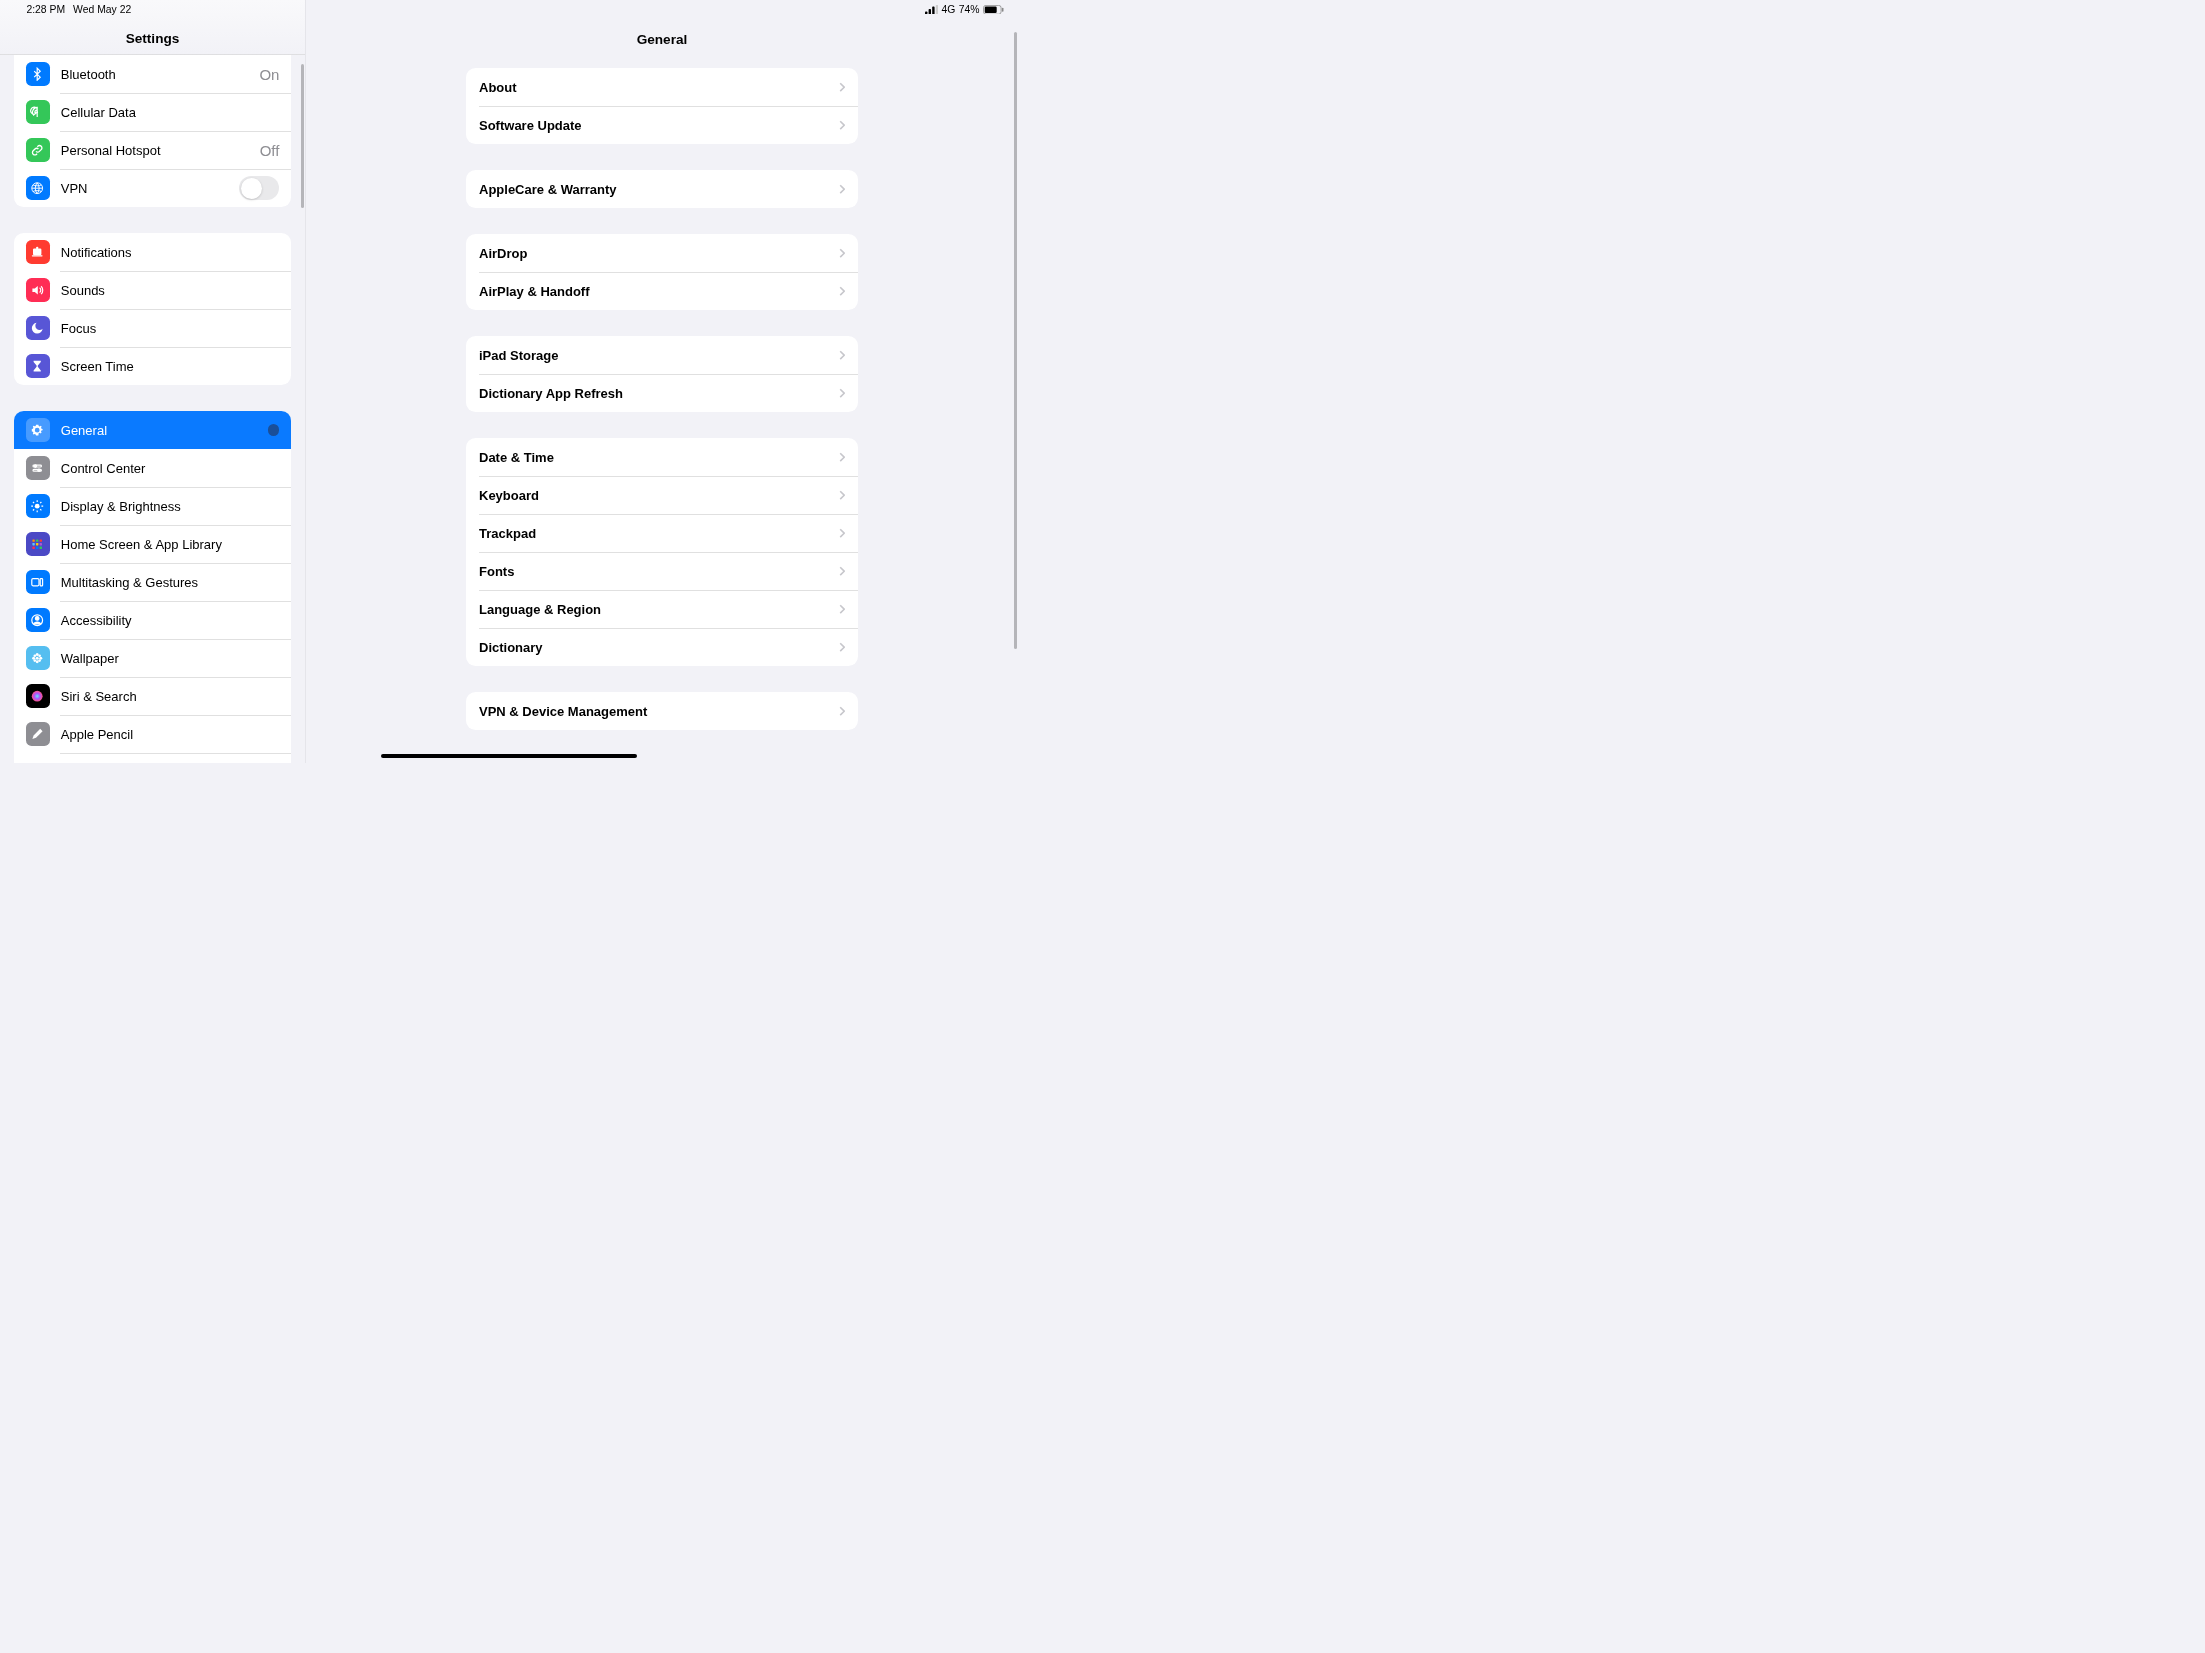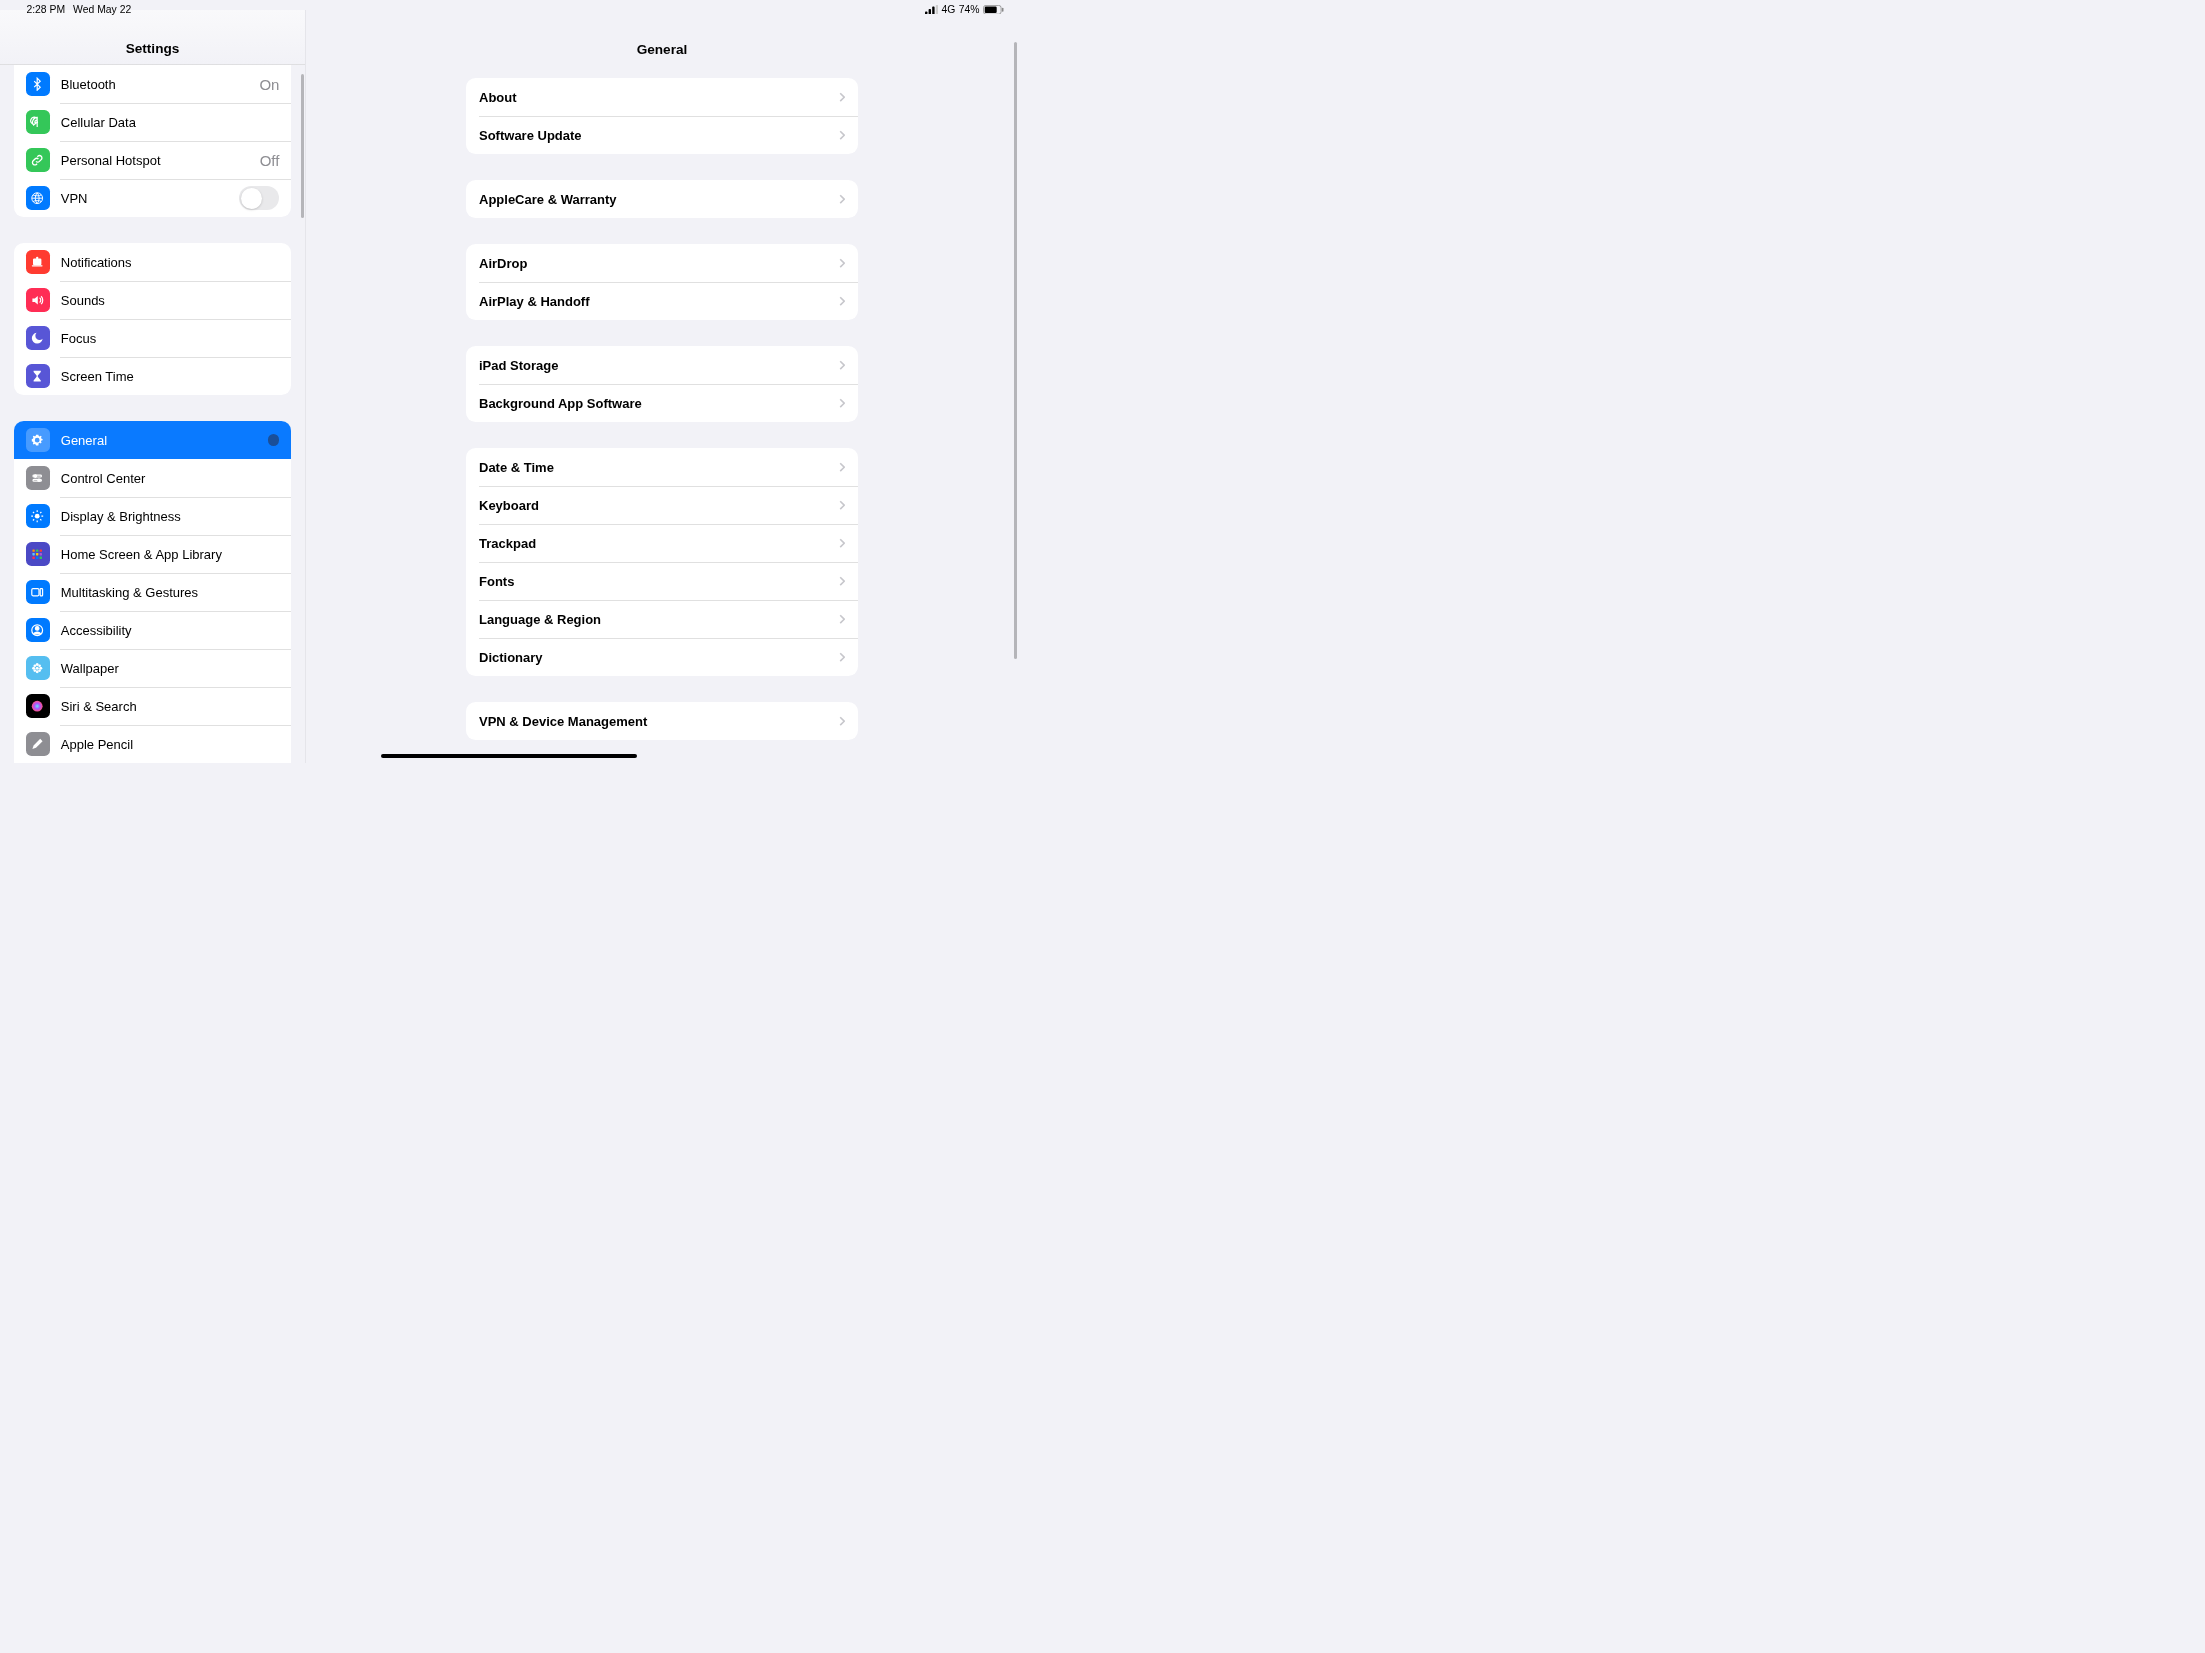--- a/index.html
+++ b/index.html
@@ -23,21 +23,20 @@
     font-weight: 500;
     z-index: 10;
     margin-left: 12px;
   }
   .status-left { display: flex; gap: 8px; align-items: center; }
   .status-right { display: flex; gap: 3.2px; align-items: center; }
   .status-right svg { display:block; }
   .container {
     display: flex;
     height: 100%;
-    margin-top: 10px;
   }
   .sidebar {
     width: 306px;
     background: #f2f2f7;
     overflow-y: auto;
     border-right: 0.8px solid rgba(0,0,0,0.05);
     position: relative;
   }
   .sidebar-header {
     height: 55px;
@@ -464,21 +463,21 @@
         <div class="main-group">
           <div class="main-row">
             <span class="main-row-label">iPad Storage</span>
             <span>
               <svg class="chevron" viewBox="0 0 8 13">
                 <path d="M1.5 1.5l5 5-5 5"></path>
               </svg>
             </span>
           </div>
           <div class="main-row">
-            <span class="main-row-label">Background App Software</span>
+            <span class="main-row-label">Dictionary App Refresh</span>
             <span>
               <svg class="chevron" viewBox="0 0 8 13">
                 <path d="M1.5 1.5l5 5-5 5"></path>
               </svg>
             </span>
           </div>
         </div>
         <div class="main-group">
           <div class="main-row">
             <span class="main-row-label">Date &amp; Time</span>

